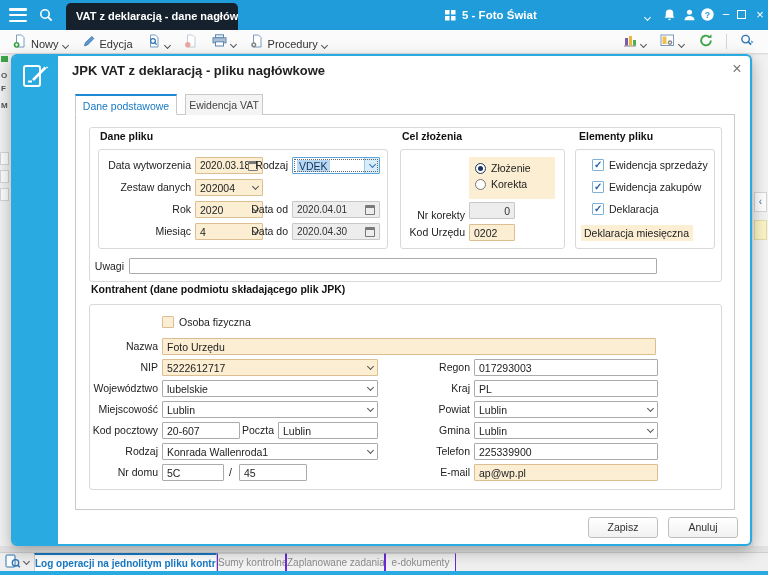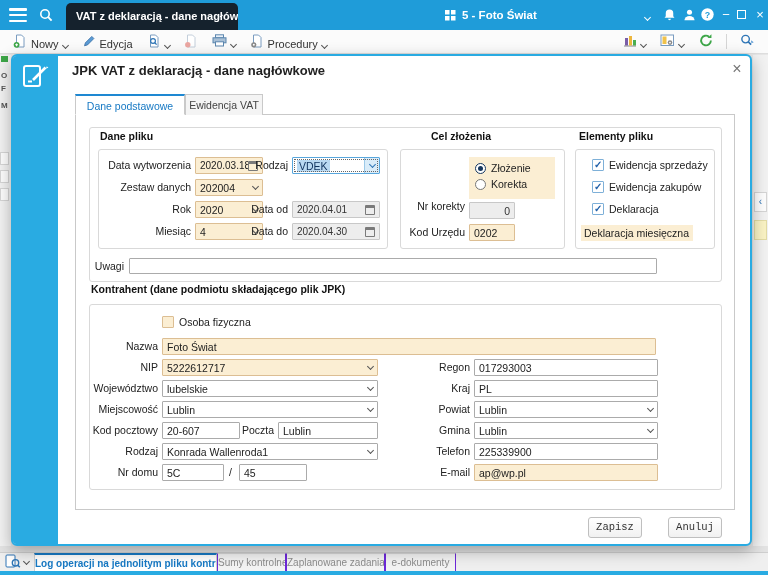--- a/index.html
+++ b/index.html
@@ -64,21 +64,21 @@
   .cblbl { position:absolute; font-size:10.5px; line-height:12px; color:#222; white-space:nowrap; }
 
   .radiorow { display:flex; align-items:center; gap:5px; height:16px; }
   .radio { width:11px; height:11px; border:1px solid #777; border-radius:50%; background:#fff; flex:none; position:relative; }
   .radio.on { border-color:#17375E; }
   .radio.on::after { content:""; position:absolute; left:2px; top:2px; width:5px; height:5px; border-radius:50%; background:#17375E; }
 
   .note { position:absolute; background:#FBEED3; font-size:10.5px; line-height:16px; padding-left:3px; color:#222; }
   .slash { position:absolute; height:17px; line-height:17px; font-size:10.5px; }
 
-  .btn { position:absolute; width:54px; height:21px; background:linear-gradient(#FFFFFF,#F1F1F1); border:1px solid #BFBFBF; border-radius:3px; font-size:10.5px; color:#333; text-align:center; line-height:19px; cursor:pointer;font-family:Liberation Mono, monospace; }
+  .btn { position:absolute; width:70px; height:21px; background:linear-gradient(#FFFFFF,#F1F1F1); border:1px solid #BFBFBF; border-radius:3px; font-size:10.5px; color:#333; text-align:center; line-height:19px; cursor:pointer; }
 
   
   .bottombar { left:0; top:552px; width:768px; height:19px; background:#EFEFEF; border-top:1px solid #CFCFCF; display:flex; align-items:stretch; z-index:4; }
   .bb-icon { display:flex; align-items:center; gap:3px; padding:0 5px; cursor:pointer; }
   .btab { height:19px; line-height:17px; text-align:center; font-size:10px; overflow:hidden; white-space:nowrap; cursor:pointer; }
   .btab.on { background:#fff; border:1px solid #CFCFCF; border-top:2px solid #1779C4; color:#1779C4; font-weight:bold; }
   .btab.off { background:#F3F3F3; border:1px solid #6d28d9; border-top:1px solid #D8D8D8; color:#8C8C8C; }
   .bottomline { left:0; top:571px; width:768px; height:4px; background:#29ABE2; z-index:4; }
 </style>
 </head>
@@ -233,24 +233,24 @@
     <div class="abs" style="left:8px; top:6px;">
       <svg width="30" height="28" viewBox="0 0 30 28">
           <rect x="3" y="4" width="16" height="20" rx="2" fill="none" stroke="#fff" stroke-width="2"></rect>
           <line x1="7" y1="19.5" x2="11" y2="19.5" stroke="#fff" stroke-width="2"></line>
           <path d="M12 18L24.5 5.5" stroke="#fff" stroke-width="2.6"></path>
           <path d="M25.8 4.2l1.6 1.6-2.4.8z" fill="#fff"></path>
         </svg>
     </div>
   </div>
 
-  <div class="abs dlg-title">JPK VAT z deklaracją - dane nagłówkowe</div>
+  <div class="abs dlg-title">JPK VAT z deklaracją - pliku nagłówkowe</div>
   <div class="abs dlg-close">×</div>
 
-  <div class="abs dtab on" style="left:62px; width:110px;">Dane podstawowe</div>
+  <div class="abs dtab on" style="left:62px; width:102px;">Dane podstawowe</div>
   <div class="abs dtab off" style="left:172px; width:78px;">Ewidencja VAT</div>
 
   <div class="abs panel">
 
     <div class="group" style="left:13px; top:12px; width:633px; height:155px;">
 
       <div class="sec-lbl" style="left:8px; top:2px;">Dane pliku</div>
       <div class="group" style="left:8px; top:21px; width:290px; height:100px;">
         <div class="lbl" style="left:0; top:7px; width:92px;">Data wytworzenia</div>
         <div class="field cream" style="left:96px; top:7px; width:68px;">
@@ -285,33 +285,33 @@
           <span class="val" style="font-size:10px;">2020.04.01</span>
           <span class="cal"></span>
         </div>
         <div class="lbl" style="left:128px; top:73px; width:61px;">Data do</div>
         <div class="field dis" style="left:193px; top:73px; width:88px;">
           <span class="val" style="font-size:10px;">2020.04.30</span>
           <span class="cal"></span>
         </div>
       </div>
 
-      <div class="sec-lbl" style="left:310px; top:2px;margin-left:29px;">Cel złożenia</div>
+      <div class="sec-lbl" style="left:310px; top:2px;">Cel złożenia</div>
       <div class="group" style="left:310px; top:21px; width:165px; height:100px;">
         <div style="position:absolute; left:68px; top:7px; width:86px; height:42px; background:#FBEED3; padding:3px 6px;">
           <div class="radiorow">
             <span class="radio on"></span>
             <span>Złożenie</span>
           </div>
           <div class="radiorow">
             <span class="radio"></span>
             <span>Korekta</span>
           </div>
         </div>
-        <div class="lbl" style="left:0; top:48px; width:64px;">Nr korekty</div>
+        <div class="lbl" style="left:0; top:57px; width:64px;">Nr korekty</div>
         <div class="field dis right-align" style="left:68px; top:52px; width:46px;">
           <span class="val">0</span>
         </div>
         <div class="lbl" style="left:0; top:74px; width:64px;">Kod Urzędu</div>
         <div class="field cream" style="left:68px; top:74px; width:46px;">
           <span class="val">0202</span>
         </div>
       </div>
 
       <div class="sec-lbl" style="left:487px; top:2px;">Elementy pliku</div>
@@ -331,21 +331,21 @@
       </div>
     </div>
 
     <div class="sec-lbl" style="left:13px; top:168px;">Kontrahent (dane podmiotu składającego plik JPK)</div>
     <div class="group" style="left:13px; top:189px; width:633px; height:186px;">
       <span class="cb creamcb" style="left:72px; top:11px;"></span>
       <span class="cblbl" style="left:89px; top:11px;">Osoba fizyczna</span>
 
       <div class="lbl" style="left:0; top:33px; width:68px;">Nazwa</div>
       <div class="field cream" style="left:72px; top:33px; width:494px;">
-        <span class="val">Foto Świat</span>
+        <span class="val">Foto Urzędu</span>
       </div>
 
       <div class="lbl" style="left:0; top:54px; width:68px;">NIP</div>
       <div class="field cream sel" style="left:72px; top:54px; width:216px;">
         <span class="val">5222612717</span>
         <span class="chev"></span>
       </div>
       <div class="lbl" style="left:300px; top:54px; width:80px;">Regon</div>
       <div class="field" style="left:384px; top:54px; width:184px;">
         <span class="val">017293003</span>

